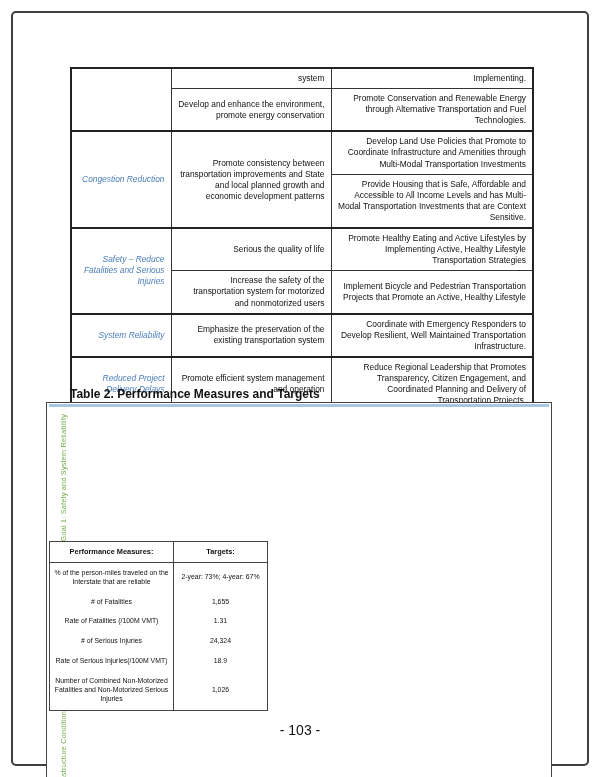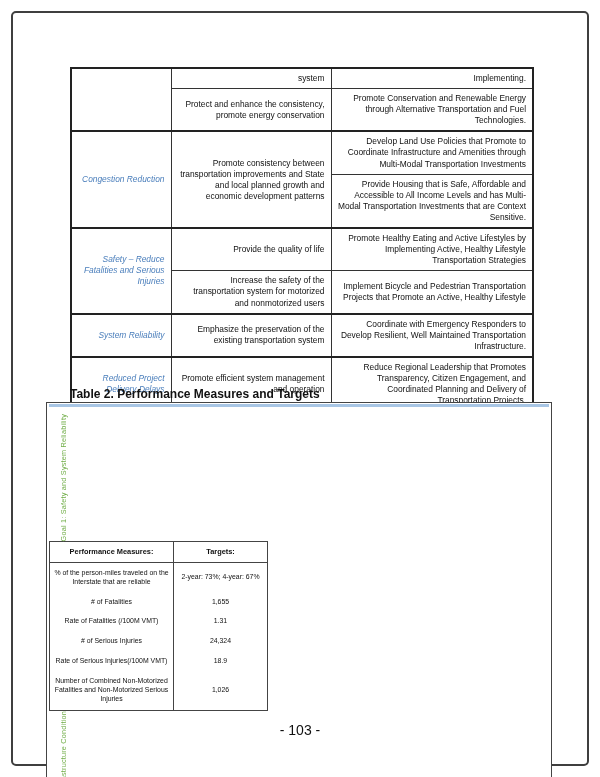--- a/index.html
+++ b/index.html
@@ -82,36 +82,36 @@
       <col style="width:160px">
       <col style="width:202px">
   </colgroup>
   <tbody>
     <tr>
       <td class="goal-cell empty" rowspan="2"></td>
       <td>system</td>
       <td>Implementing.</td>
     </tr>
     <tr>
-      <td>Protect and enhance the consistency, promote energy conservation</td>
+      <td>Develop and enhance the environment, promote energy conservation</td>
       <td>Promote Conservation and Renewable Energy through Alternative Transportation and Fuel Technologies.</td>
     </tr>
 
     <tr class="sep">
       <td class="goal-cell" rowspan="2">Congestion Reduction</td>
       <td rowspan="2">Promote consistency between transportation improvements and State and local planned growth and economic development patterns</td>
       <td>Develop Land Use Policies that Promote to Coordinate Infrastructure and Amenities through Multi-Modal Transportation Investments</td>
     </tr>
     <tr>
       <td>Provide Housing that is Safe, Affordable and Accessible to All Income Levels and has Multi-Modal Transportation Investments that are Context Sensitive.</td>
     </tr>
 
     <tr class="sep">
       <td class="goal-cell" rowspan="2">Safety – Reduce Fatalities and Serious Injuries</td>
-      <td>Provide the quality of life</td>
+      <td>Serious the quality of life</td>
       <td>Promote Healthy Eating and Active Lifestyles by Implementing Active, Healthy Lifestyle Transportation Strategies</td>
     </tr>
     <tr>
       <td>Increase the safety of the transportation system for motorized and nonmotorized users</td>
       <td>Implement Bicycle and Pedestrian Transportation Projects that Promote an Active, Healthy Lifestyle</td>
     </tr>
 
     <tr class="sep">
       <td class="goal-cell">System Reliability</td>
       <td>Emphasize the preservation of the existing transportation system</td>

